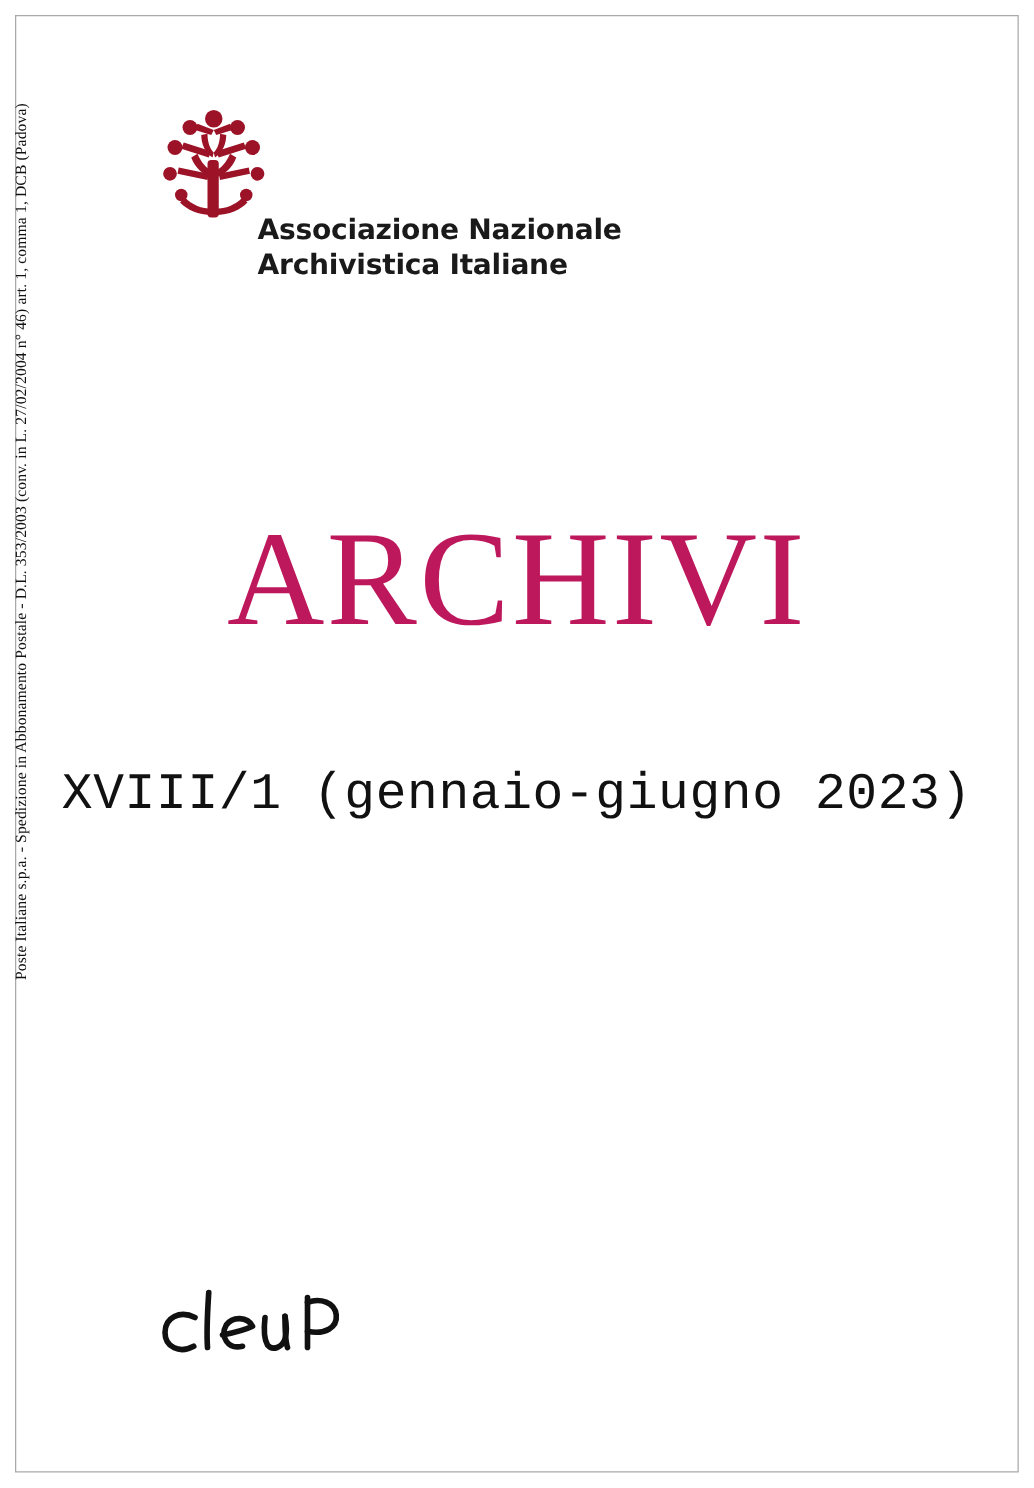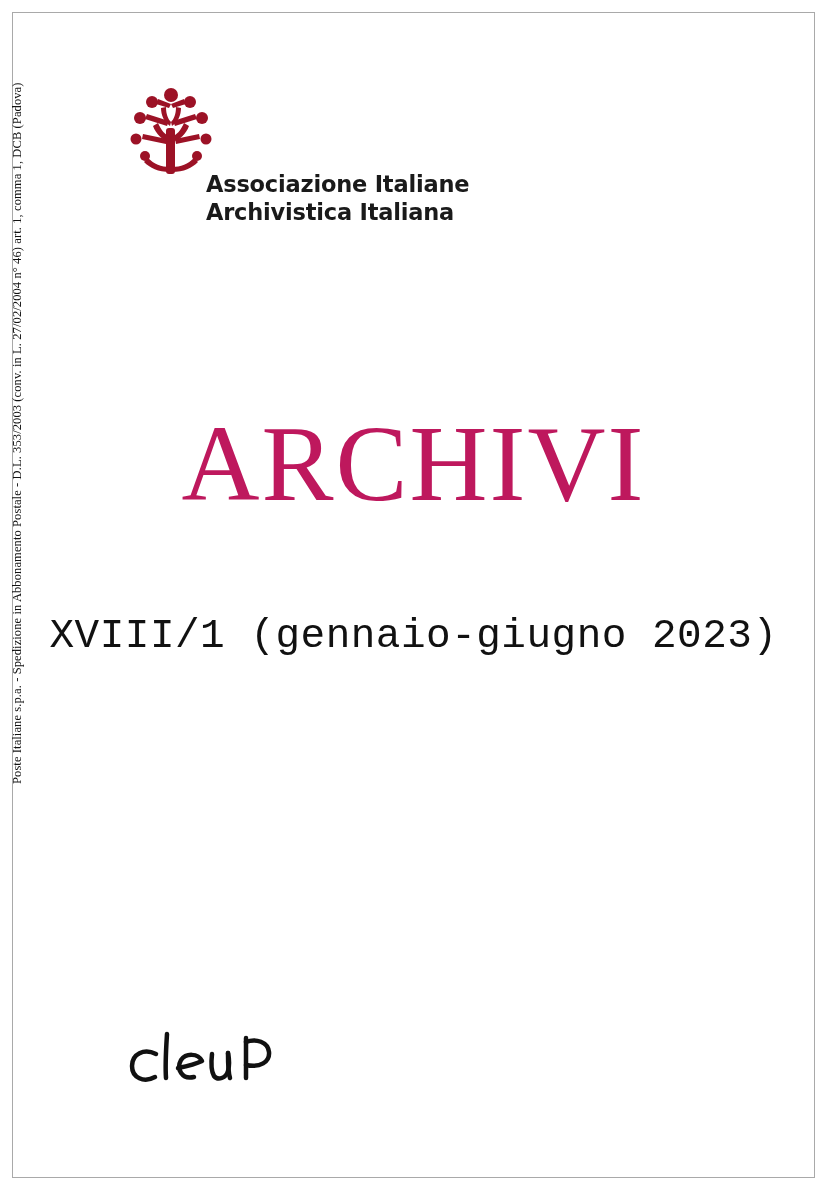--- a/index.html
+++ b/index.html
@@ -161,22 +161,22 @@
           <path d="M39 44 L 17 37 L 19 32 L 41 39 Z"></path>
           <path d="M47 44 L 69 37 L 67 32 L 45 39 Z"></path>
           <path d="M38 62 L 14 57 L 15 52 L 39 57 Z"></path>
           <path d="M48 62 L 72 57 L 71 52 L 47 57 Z"></path>
         </g>
       </svg>
     </span>
 
 
     <div class="logo-sub">
-      <div>Associazione Italiane</div>
-      <div>Archivistica Italiana</div>
+      <div>Associazione Nazionale</div>
+      <div>Archivistica Italiane</div>
     </div>
   </div>
 
   <div class="title">ARCHIVI</div>
 
   <div class="issue">XVIII/1 (gennaio-giugno 2023)</div>
 
   <div class="publisher">
     <svg width="170" height="70" viewBox="0 0 170 70" xmlns="http://www.w3.org/2000/svg" fill="none" stroke="#111111" stroke-width="4.5" stroke-linecap="round" stroke-linejoin="round">
 

